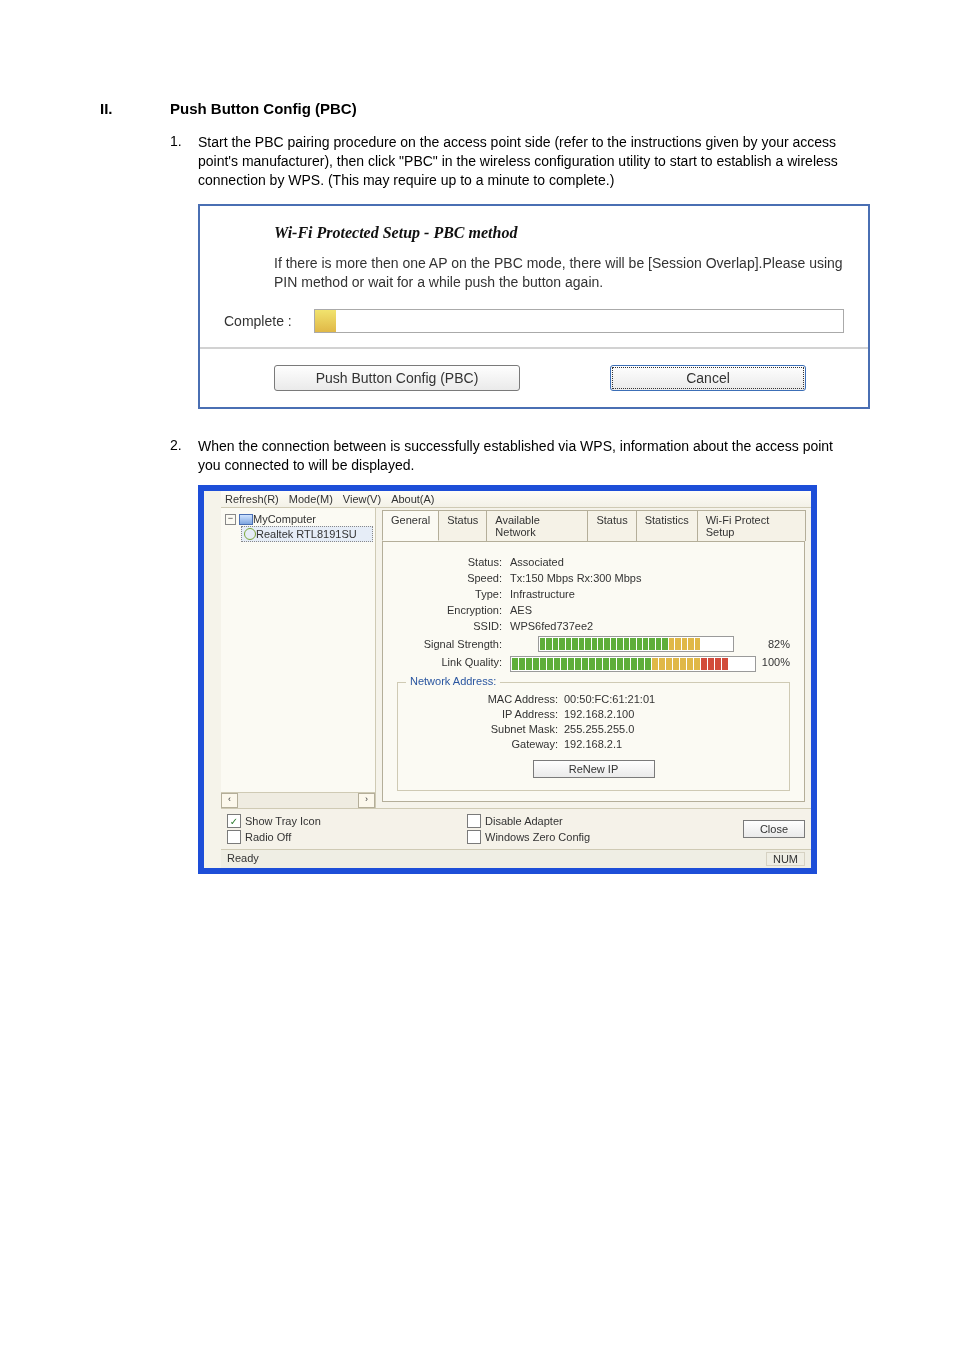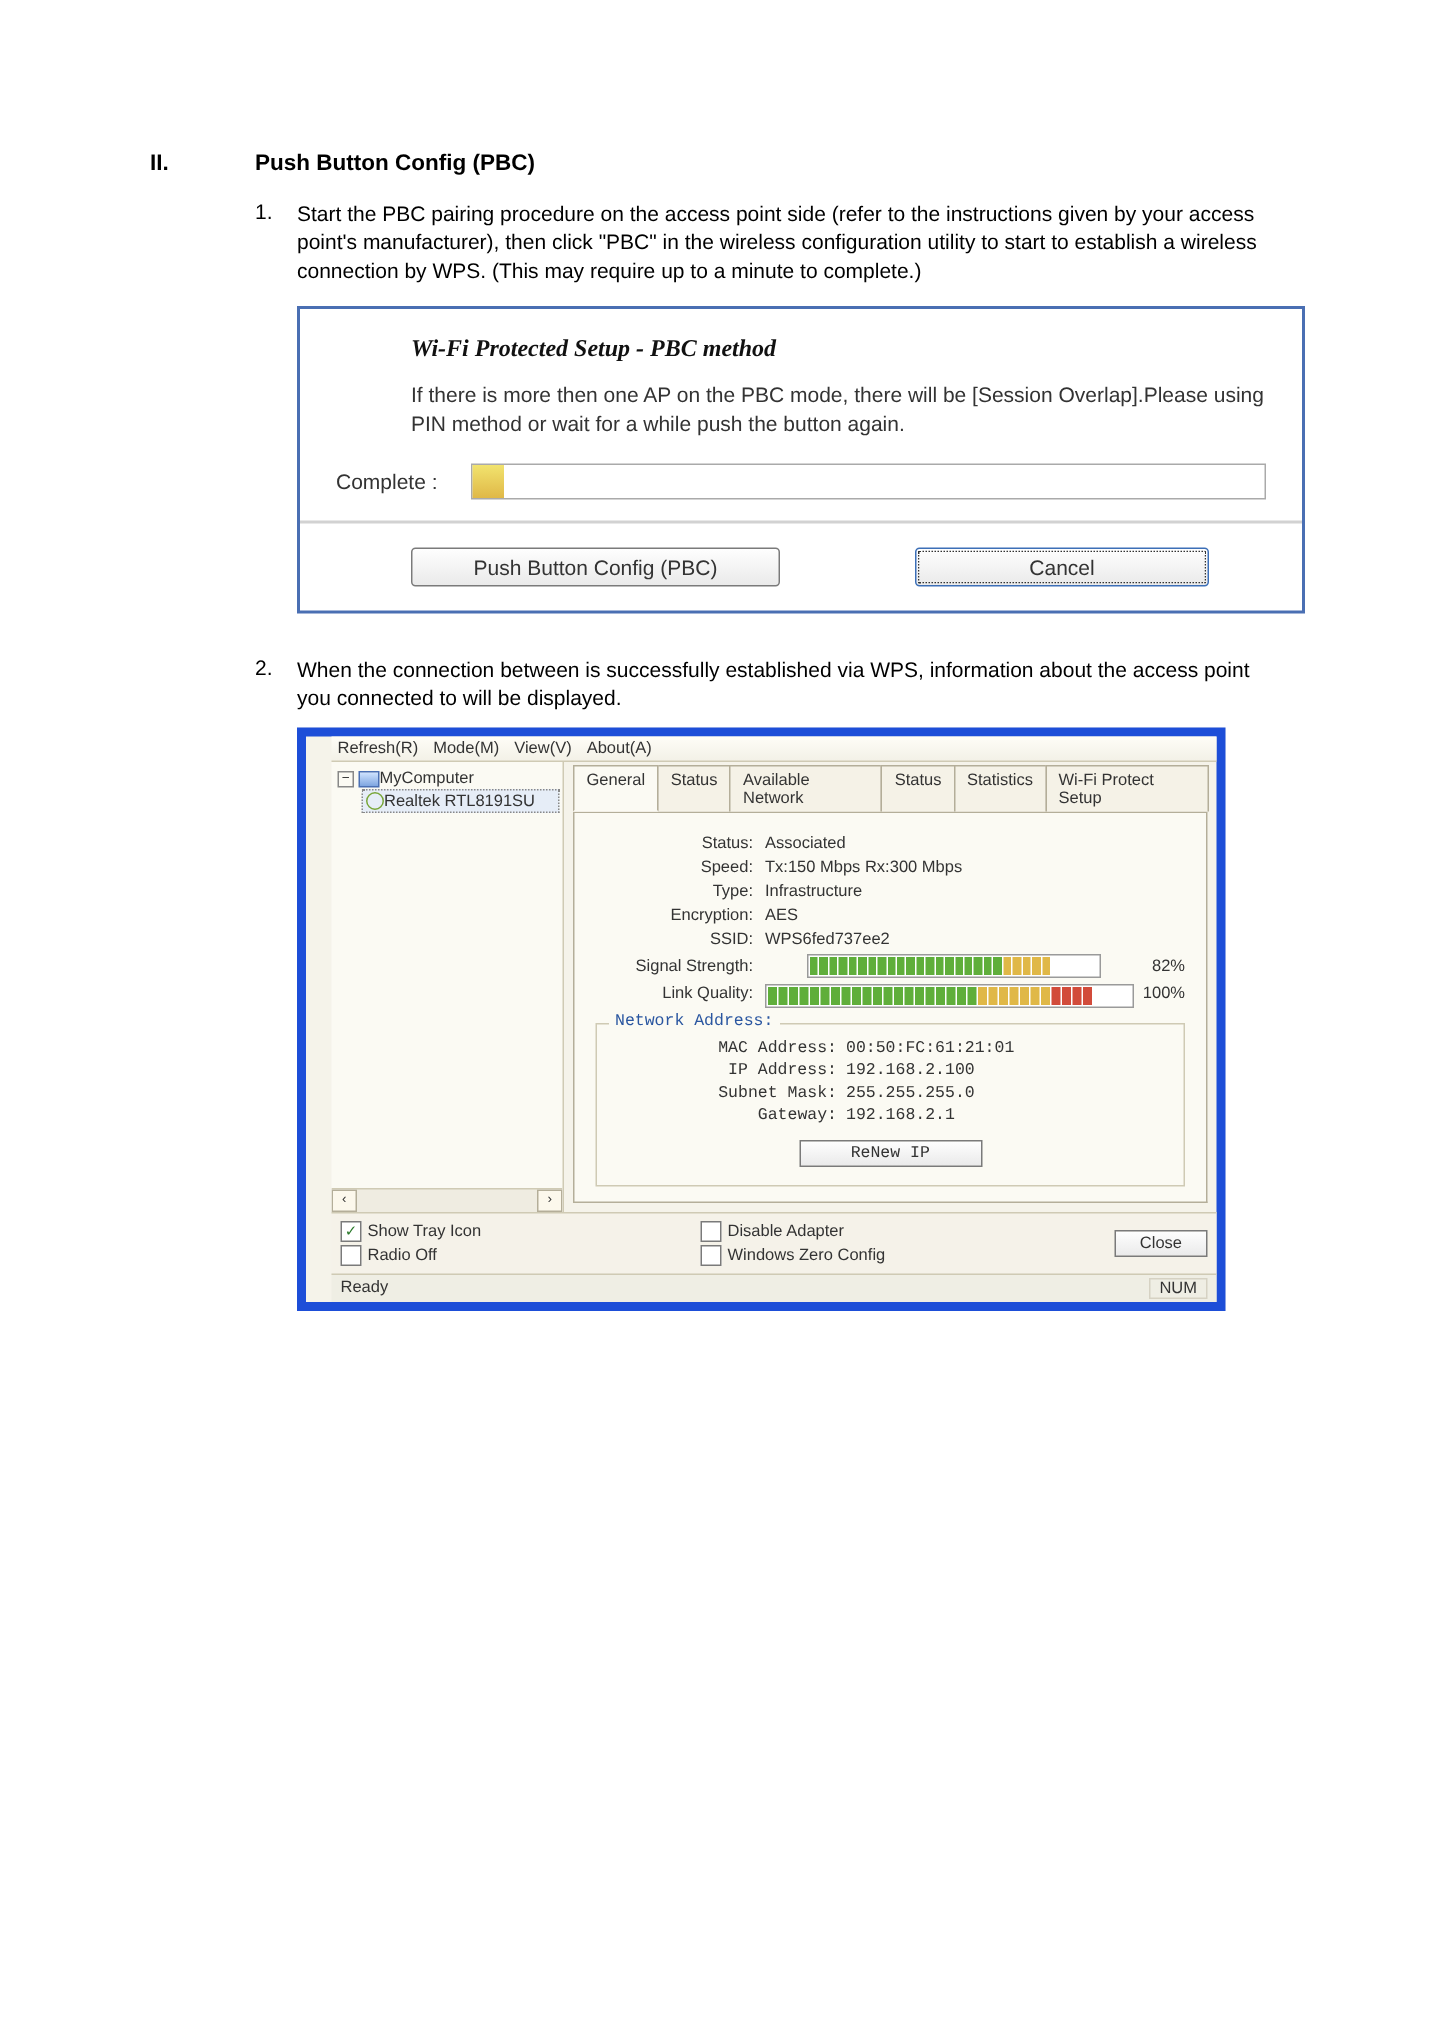--- a/index.html
+++ b/index.html
@@ -218,21 +218,20 @@
   .seg { width:6px; }
   .seg.on-g { background:#5fae3a;}
   .seg.on-y { background:#e0b847;}
   .seg.on-r { background:#d24b3a;}
   .seg.off { background:transparent;}
   .fieldset {
     border: 1px solid #cfcab4;
     margin-top: 10px;
     padding: 10px 10px 12px 10px;
     position: relative;
-    font-family: Liberation Mono, monospace;
   }
   .fieldset-legend {
     position: absolute;
     top: -8px; left: 8px;
     background: #fbfaf3;
     padding: 0 4px;
     color: #2a56a0;
     font-size: 11px;
   }
   .kv2 { display:flex; margin-bottom:3px;}

